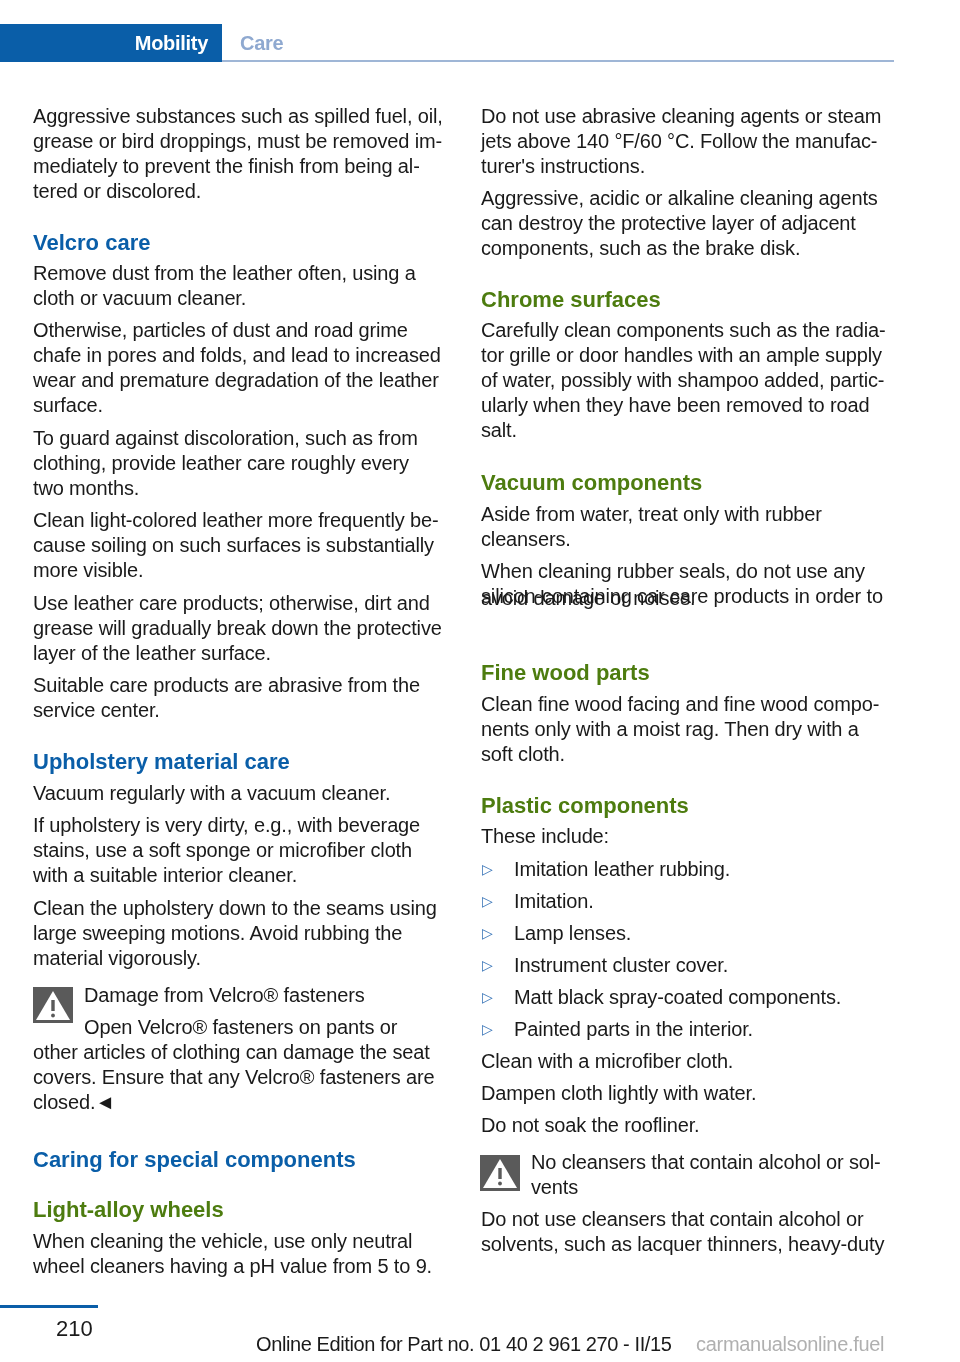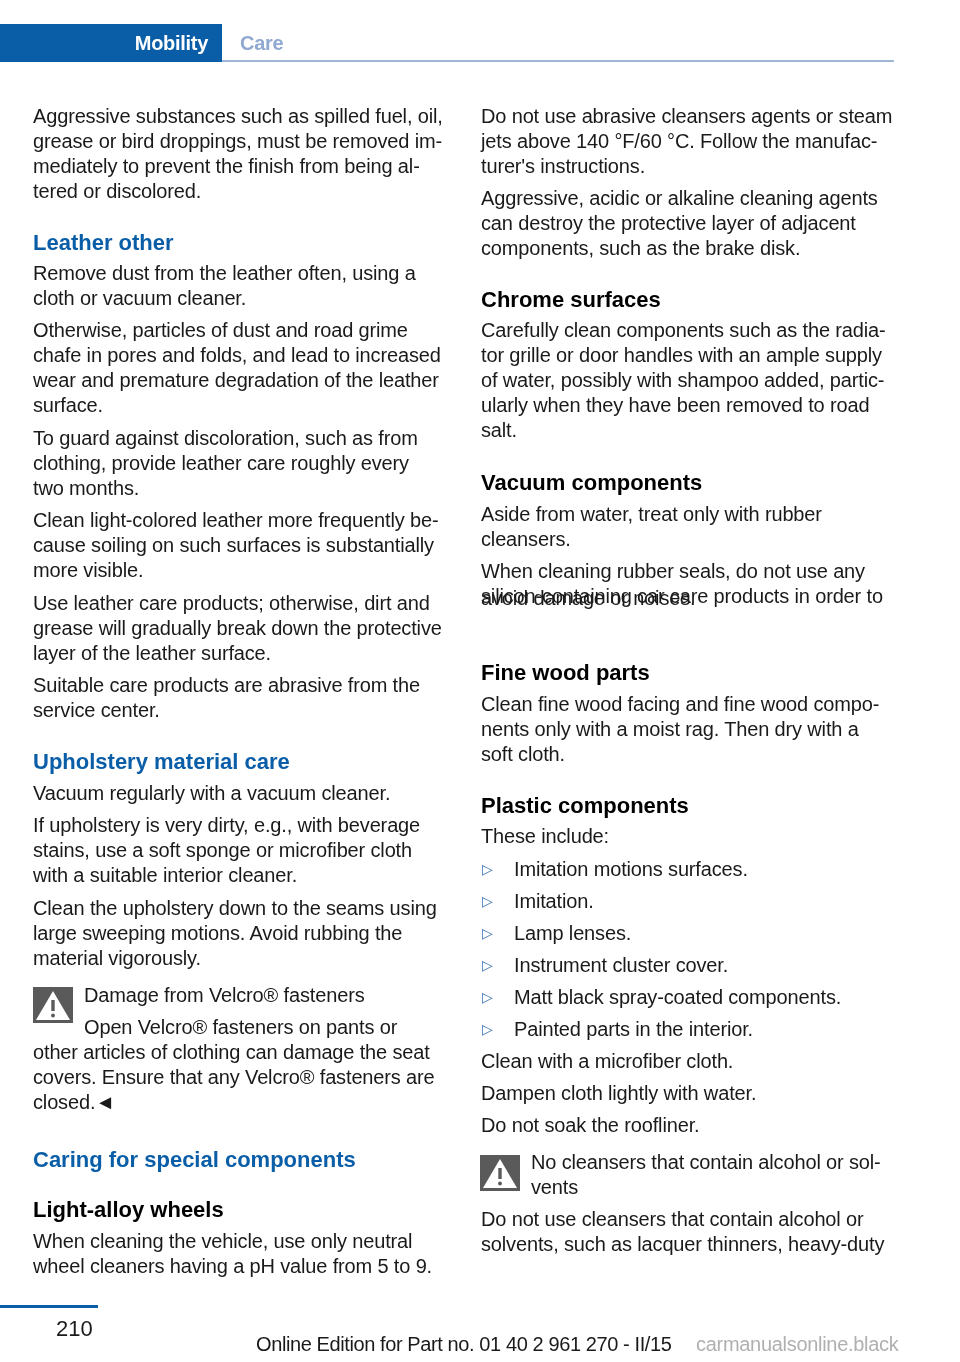--- a/index.html
+++ b/index.html
@@ -6,21 +6,21 @@
   body { width:960px; height:1362px; position:relative; overflow:hidden;
          font-family:"Liberation Sans", "DejaVu Sans", sans-serif; color:#1a1a1a; }
   .tab-active { position:absolute; left:0; top:24px; width:222px; height:38px;
                 background:#0a5ea8; color:#fff; font-weight:bold; font-size:20px;
                 box-sizing:border-box; padding-right:14px; text-align:right; line-height:38px; letter-spacing:-0.3px; }
   .tab-inactive { position:absolute; left:240px; top:24px; height:38px; line-height:38px;
                   color:#8fa9d0; font-weight:bold; font-size:20px; letter-spacing:-0.3px; }
   .tab-rule { position:absolute; left:222px; top:60px; width:672px; height:2px; background:#9fb6d6; }
   .line { position:absolute; font-size:20px; white-space:nowrap; line-height:25px; letter-spacing:-0.15px; }
   .h2 { position:absolute; font-size:22px; font-weight:bold; color:#0a5ea8; white-space:nowrap; line-height:28px; }
-  .h3 { position:absolute; font-size:22px; font-weight:bold; color:#000000; white-space:nowrap; line-height:28px; }
+  .h3 { position:absolute; font-size:22px; font-weight:bold; color:#4d7c0f; white-space:nowrap; line-height:28px; }
   .warn { position:absolute; width:40px; height:36px; background:#5a5a5a; }
   .warn svg { display:block; }
   .bullet { position:absolute; color:#3b76b8; font-size:14px; line-height:25px; }
   .footer-rule { position:absolute; left:0; top:1305px; width:98px; height:3px; background:#0a5ea8; }
   .pageno { position:absolute; left:56px; top:1316px; font-size:22px; line-height:26px; }
   .edition { position:absolute; left:256px; top:1331px; font-size:20px; line-height:26px; letter-spacing:-0.4px; }
   .watermark { position:absolute; left:696px; top:1331px; font-size:20px; line-height:26px; color:#b0b0b0; letter-spacing:-0.3px; }
 </style>
 </head>
 <body>
@@ -28,21 +28,21 @@
 <div class="tab-active">Mobility</div>
 <div class="tab-inactive">Care</div>
 <div class="tab-rule"></div>
 
 <div>
   <div class="line" style="left:33px;top:104px">Aggressive substances such as spilled fuel, oil,</div>
   <div class="line" style="left:33px;top:129px">grease or bird droppings, must be removed im-</div>
   <div class="line" style="left:33px;top:154px">mediately to prevent the finish from being al-</div>
   <div class="line" style="left:33px;top:179px">tered or discolored.</div>
 
-  <div class="h2" style="left:33px;top:229px">Leather other</div>
+  <div class="h2" style="left:33px;top:229px">Velcro care</div>
   <div class="line" style="left:33px;top:261px">Remove dust from the leather often, using a</div>
   <div class="line" style="left:33px;top:286px">cloth or vacuum cleaner.</div>
   <div class="line" style="left:33px;top:318px">Otherwise, particles of dust and road grime</div>
   <div class="line" style="left:33px;top:343px">chafe in pores and folds, and lead to increased</div>
   <div class="line" style="left:33px;top:368px">wear and premature degradation of the leather</div>
   <div class="line" style="left:33px;top:393px">surface.</div>
   <div class="line" style="left:33px;top:426px">To guard against discoloration, such as from</div>
   <div class="line" style="left:33px;top:451px">clothing, provide leather care roughly every</div>
   <div class="line" style="left:33px;top:476px">two months.</div>
   <div class="line" style="left:33px;top:508px">Clean light-colored leather more frequently be-</div>
@@ -76,21 +76,21 @@
   <div class="line" style="left:33px;top:1065px">covers. Ensure that any Velcro® fasteners are</div>
   <div class="line" style="left:33px;top:1090px">closed.◄</div>
 
   <div class="h2" style="left:33px;top:1146px">Caring for special components</div>
   <div class="h3" style="left:33px;top:1196px">Light-alloy wheels</div>
   <div class="line" style="left:33px;top:1229px">When cleaning the vehicle, use only neutral</div>
   <div class="line" style="left:33px;top:1254px">wheel cleaners having a pH value from 5 to 9.</div>
 </div>
 
 <div>
-  <div class="line" style="left:481px;top:104px">Do not use abrasive cleansers agents or steam</div>
+  <div class="line" style="left:481px;top:104px">Do not use abrasive cleaning agents or steam</div>
   <div class="line" style="left:481px;top:129px">jets above 140 °F/60 °C. Follow the manufac-</div>
   <div class="line" style="left:481px;top:154px">turer's instructions.</div>
   <div class="line" style="left:481px;top:186px">Aggressive, acidic or alkaline cleaning agents</div>
   <div class="line" style="left:481px;top:211px">can destroy the protective layer of adjacent</div>
   <div class="line" style="left:481px;top:236px">components, such as the brake disk.</div>
 
   <div class="h3" style="left:481px;top:286px">Chrome surfaces</div>
   <div class="line" style="left:481px;top:318px">Carefully clean components such as the radia-</div>
   <div class="line" style="left:481px;top:343px">tor grille or door handles with an ample supply</div>
   <div class="line" style="left:481px;top:368px">of water, possibly with shampoo added, partic-</div>
@@ -107,21 +107,21 @@
   <div class="h3" style="left:481px;top:659px">Fine wood parts</div>
   <div class="line" style="left:481px;top:692px">Clean fine wood facing and fine wood compo-</div>
   <div class="line" style="left:481px;top:717px">nents only with a moist rag. Then dry with a</div>
   <div class="line" style="left:481px;top:742px">soft cloth.</div>
 
   <div class="h3" style="left:481px;top:792px">Plastic components</div>
   <div class="line" style="left:481px;top:824px">These include:</div>
 
   <div>
     <span class="bullet" style="left:482px;top:857px">▷</span>
-    <div class="line" style="left:514px;top:857px">Imitation motions surfaces.</div>
+    <div class="line" style="left:514px;top:857px">Imitation leather rubbing.</div>
     <span class="bullet" style="left:482px;top:889px">▷</span>
     <div class="line" style="left:514px;top:889px">Imitation.</div>
     <span class="bullet" style="left:482px;top:921px">▷</span>
     <div class="line" style="left:514px;top:921px">Lamp lenses.</div>
     <span class="bullet" style="left:482px;top:953px">▷</span>
     <div class="line" style="left:514px;top:953px">Instrument cluster cover.</div>
     <span class="bullet" style="left:482px;top:985px">▷</span>
     <div class="line" style="left:514px;top:985px">Matt black spray-coated components.</div>
     <span class="bullet" style="left:482px;top:1017px">▷</span>
     <div class="line" style="left:514px;top:1017px">Painted parts in the interior.</div>
@@ -140,13 +140,13 @@
   </div>
   <div class="line" style="left:531px;top:1150px">No cleansers that contain alcohol or sol-</div>
   <div class="line" style="left:531px;top:1175px">vents</div>
   <div class="line" style="left:481px;top:1207px">Do not use cleansers that contain alcohol or</div>
   <div class="line" style="left:481px;top:1232px">solvents, such as lacquer thinners, heavy-duty</div>
 </div>
 
 <div class="footer-rule"></div>
 <div class="pageno">210</div>
 <div class="edition">Online Edition for Part no. 01 40 2 961 270 - II/15</div>
-<div class="watermark">carmanualsonline.black</div>
+<div class="watermark">carmanualsonline.fuel</div>
 
 </body></html>

